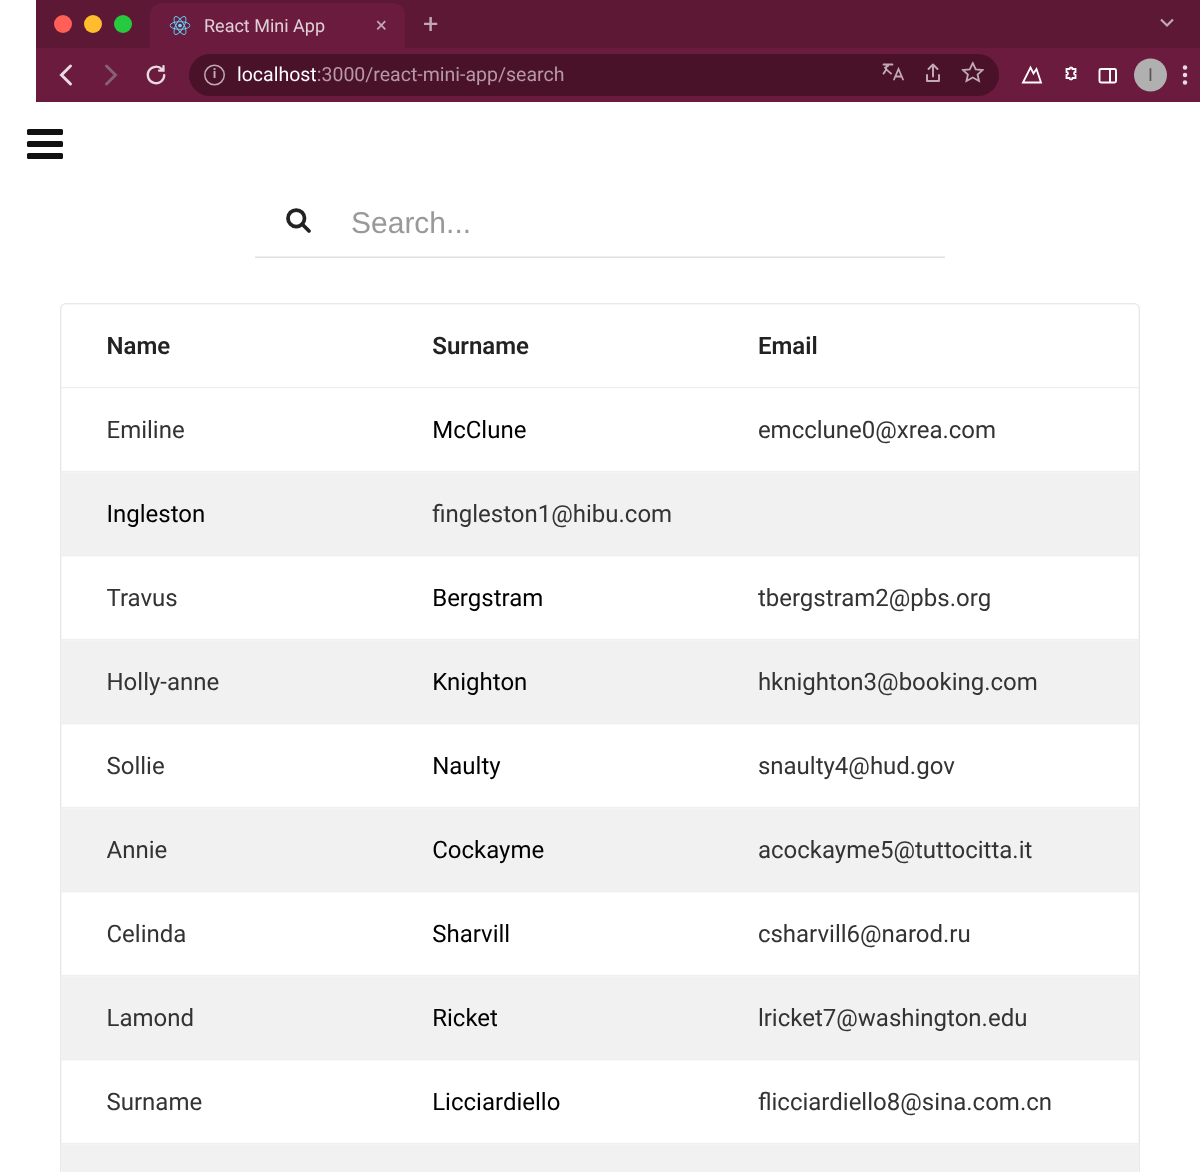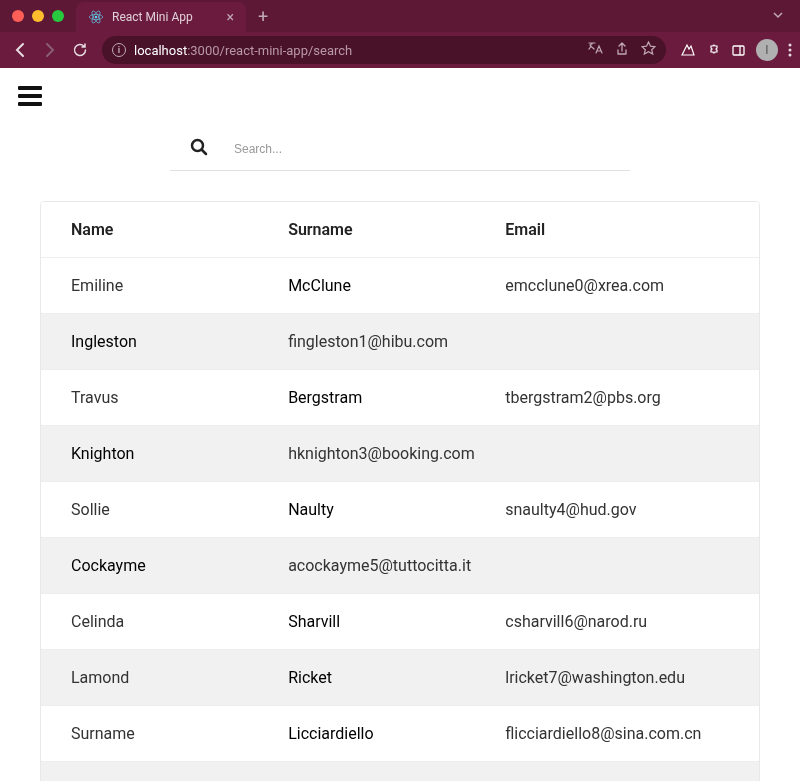--- a/index.html
+++ b/index.html
@@ -10,20 +10,21 @@
     body {
       font-family: -apple-system, BlinkMacSystemFont, "Segoe UI", Roboto, sans-serif;
       background: #fff;
       width: 800px;
       height: 781px;
       overflow: hidden;
     }
     
     .browser-chrome {
       background: #6a1b3e;
+      margin-left: 24px;
     }
     .tab-bar {
       display: flex;
       align-items: center;
       height: 32px;
       padding: 0 8px;
       background: #5d1836;
     }
     .traffic-lights {
       display: flex;
@@ -201,21 +202,21 @@
       padding: 10px 20px;
       gap: 26px;
     }
     .search-icon {
       color: #222;
       font-size: 18px;
     }
     .search-input {
       border: none;
       outline: none;
-      font-size: 12px;
+      font-size: 20px;
       color: #333;
       flex: 1;
       background: transparent;
     }
     .search-input::placeholder {
       color: #999;
     }
     .data-table {
       margin: 0 40px 40px;
       border: 1px solid #e8e8e8;
@@ -228,20 +229,21 @@
       padding: 18px 30px;
       border-bottom: 1px solid #eee;
     }
     .table-row:last-child {
       border-bottom: none;
     }
     .table-header {
       background: #fff;
       font-weight: 600;
       color: #222;
+      justify-content: flex-end;
     }
     .table-row:not(.table-header):nth-child(even) {
       background: #f1f1f1;
     }
     .table-row:not(.table-header):nth-child(odd) {
       background: #fff;
     }
     .col-name {
       width: 33%;
       color: #333;
@@ -391,29 +393,31 @@
         <div class="table-row">
           <div class="col-surname">Ingleston</div>
           <div class="col-email">fingleston1@hibu.com</div>
         </div>
         <div class="table-row">
           <div class="col-name">Travus</div>
           <div class="col-surname">Bergstram</div>
           <div class="col-email">tbergstram2@pbs.org</div>
         </div>
         <div class="table-row">
+          <div class="col-name">Holly-anne</div>
           <div class="col-surname">Knighton</div>
           <div class="col-email">hknighton3@booking.com</div>
         </div>
         <div class="table-row">
           <div class="col-name">Sollie</div>
           <div class="col-surname">Naulty</div>
           <div class="col-email">snaulty4@hud.gov</div>
         </div>
         <div class="table-row">
+          <div class="col-name">Annie</div>
           <div class="col-surname">Cockayme</div>
           <div class="col-email">acockayme5@tuttocitta.it</div>
         </div>
         <div class="table-row">
           <div class="col-name">Celinda</div>
           <div class="col-surname">Sharvill</div>
           <div class="col-email">csharvill6@narod.ru</div>
         </div>
         <div class="table-row">
           <div class="col-name">Lamond</div>

